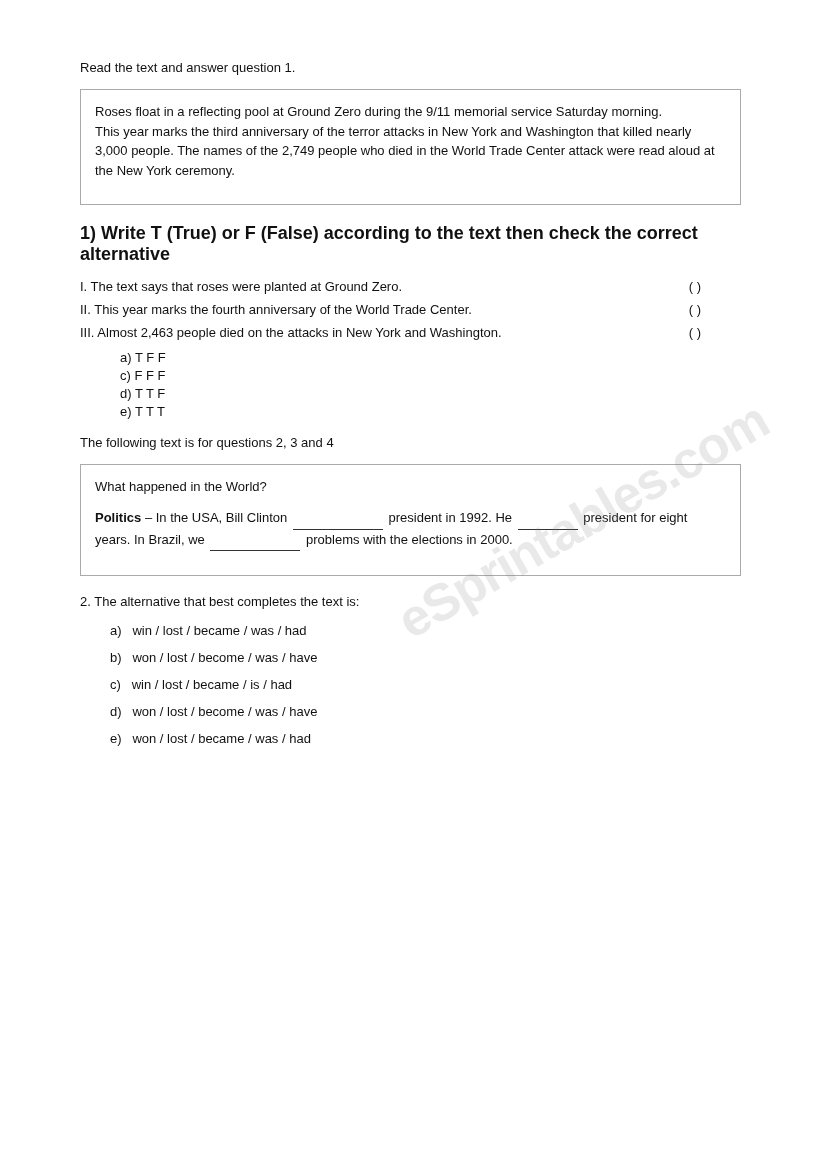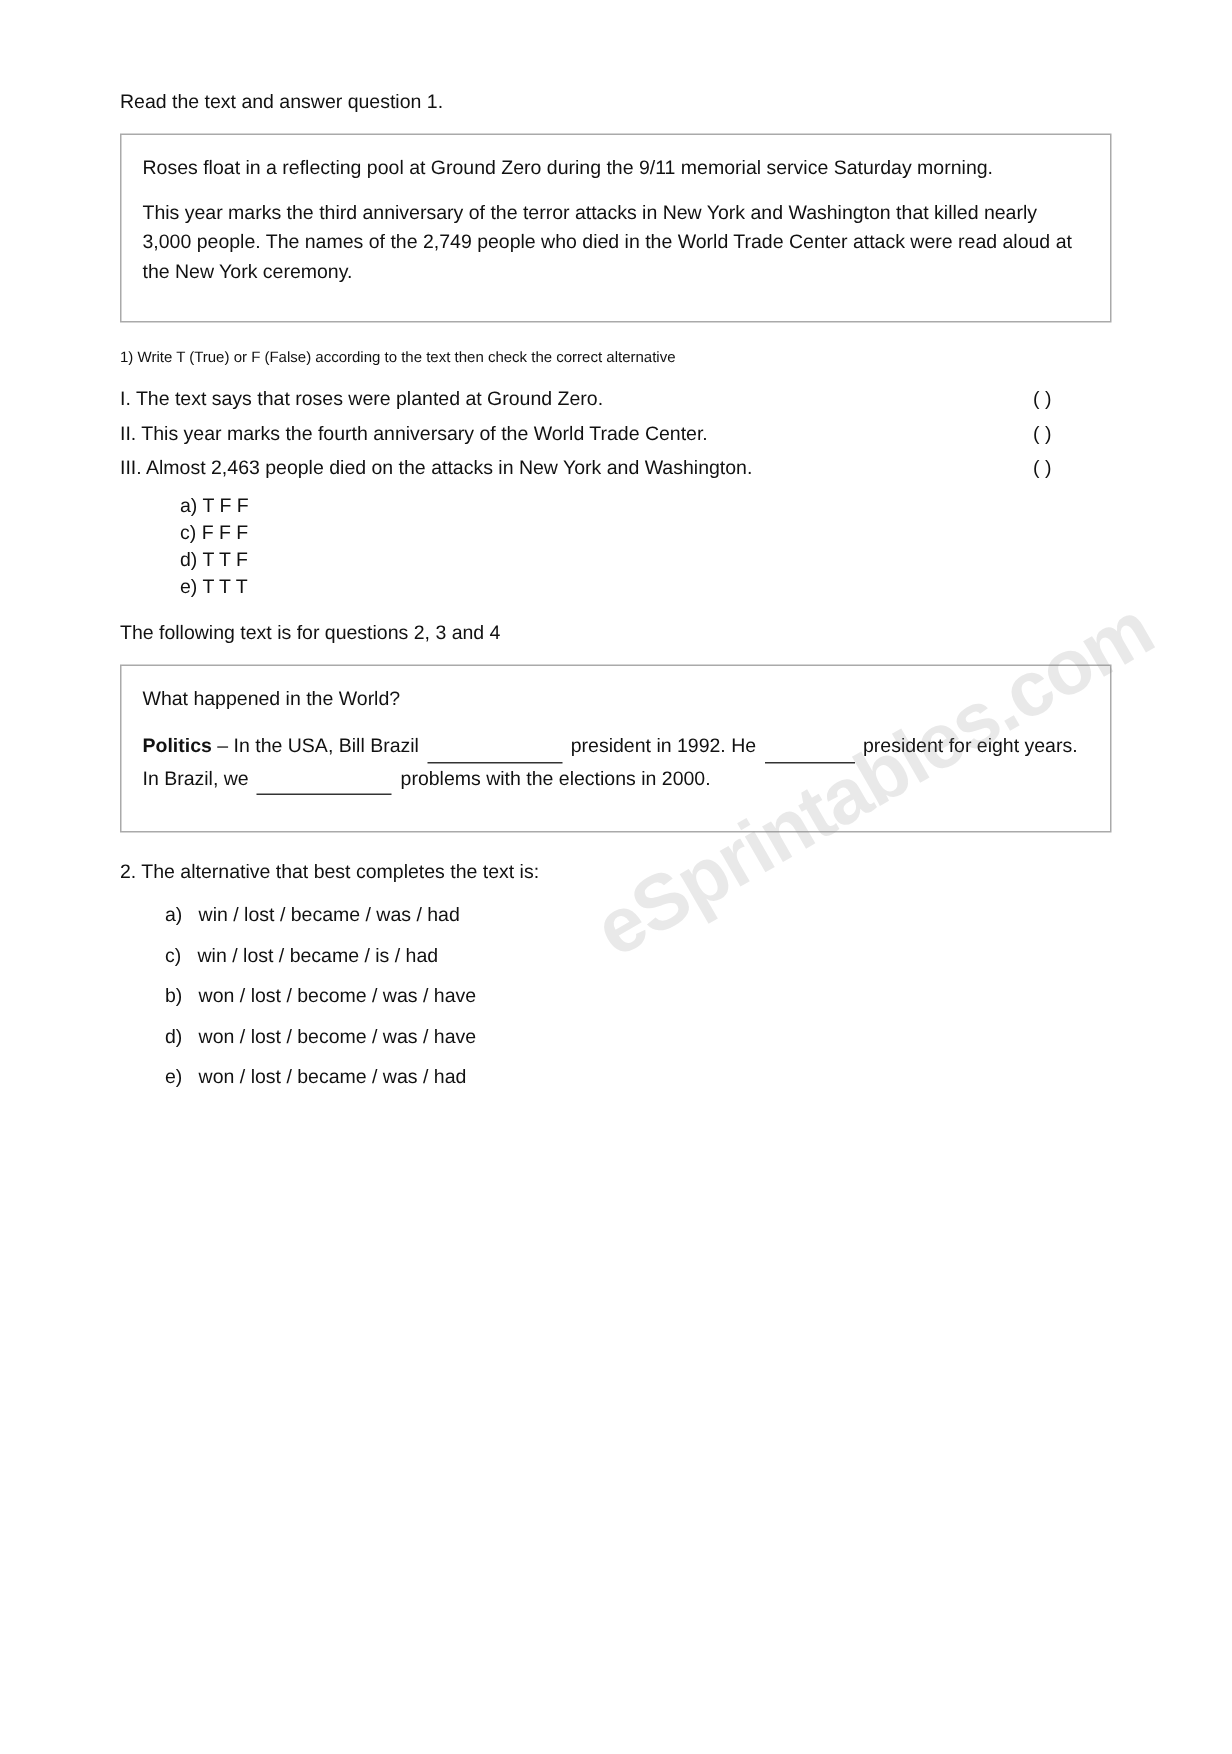--- a/index.html
+++ b/index.html
@@ -18,32 +18,31 @@
       font-size: 13px;
     }
     .text-box {
       border: 1px solid #aaa;
       padding: 12px 14px;
       margin-bottom: 18px;
       font-size: 13px;
       line-height: 1.5;
     }
     .text-box p {
-      margin-bottom: 10px;
     }
     .text-box p:last-child {
       margin-bottom: 12px;
     }
     .question-section {
       margin-bottom: 16px;
     }
     .question-title {
-      font-weight: normal;
+      font-weight: bold;
       margin-bottom: 14px;
-      font-size: 10px;
+      font-size: 18px;
     }
     .tf-statement {
       margin-bottom: 8px;
       font-size: 13px;
       display: flex;
       align-items: flex-end;
       gap: 6px;
     }
     .tf-bracket {
       margin-left: auto;
@@ -146,44 +145,44 @@
 </div>
 
 <p class="following-text">The following text is for questions 2, 3 and 4</p>
 
 <div class="world-box">
   <p class="world-title">What happened in the World?</p>
 
 
   <p class="sports-para">
     <span class="section-label">Politics</span>
-    <span> – In the USA, Bill Brazil </span>
+    <span> – In the USA, Bill Clinton </span>
     <span class="blank blank-long">&nbsp;&nbsp;&nbsp;&nbsp;&nbsp;&nbsp;&nbsp;&nbsp;&nbsp;&nbsp;</span>
     <span> president in 1992. He </span>
     <span class="blank">&nbsp;&nbsp;&nbsp;&nbsp;&nbsp;&nbsp;&nbsp;&nbsp;</span>
     <span> president for eight years. In Brazil, we </span>
     <span class="blank blank-long">&nbsp;&nbsp;&nbsp;&nbsp;&nbsp;&nbsp;&nbsp;&nbsp;&nbsp;&nbsp;</span>
     <span> problems with the elections in 2000.</span>
   </p>
 </div>
 
 <p class="q2-instruction">2.  The alternative that best completes the text is:</p>
 
 <div>
   <div class="answer-option">
     <span>a)</span>
     &nbsp;&nbsp;<span>win / lost / became / was / had</span>
   </div>
   <div class="answer-option">
+    <span>b)</span>
+    &nbsp;&nbsp;<span>won / lost / become / was / have</span>
+  </div>
+  <div class="answer-option">
     <span>c)</span>
     &nbsp;&nbsp;<span>win / lost / became / is / had</span>
-  </div>
-  <div class="answer-option">
-    <span>b)</span>
-    &nbsp;&nbsp;<span>won / lost / become / was / have</span>
   </div>
   <div class="answer-option">
     <span>d)</span>
     &nbsp;&nbsp;<span>won / lost / become / was / have</span>
   </div>
   <div class="answer-option">
     <span>e)</span>
     &nbsp;&nbsp;<span>won / lost / became / was / had</span>
   </div>
 </div>

